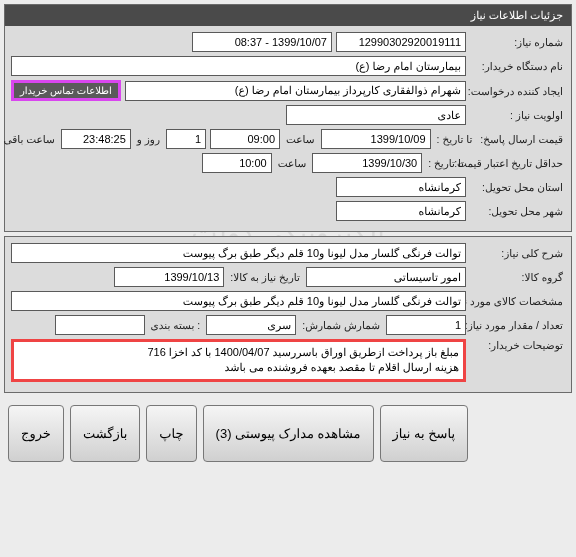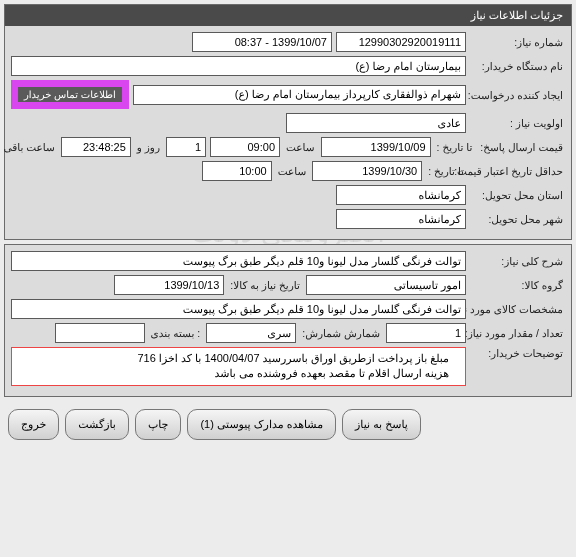--- a/index.html
+++ b/index.html
@@ -69,49 +69,49 @@
   }
   .fld.wide { flex: 1; min-width: 0; }
   .fld.med { width: 110px; }
   .fld.sm { width: 70px; }
   .fld.xs { width: 40px; }
   .fld.num { width: 130px; }
   .fld.combo { width: 130px; }
   .btn-link {
     background: #5a5a5a;
     color: #fff;
-    border: 7px solid #d946ef;
+    border: 3px solid #d946ef;
     font-family: inherit;
     font-size: 10px;
     padding: 2px 6px;
     cursor: pointer;
   }
   .buttons {
     display: flex;
     justify-content: flex-end;
     gap: 6px;
     padding: 8px;
     z-index: 1;
     position: relative;
   }
   .btn {
     background: linear-gradient(#f5f5f5, #d0d0d0);
     border: 1px solid #777;
     font-family: inherit;
-    font-size: 11px;
-    padding: 8px 12px;
+    font-size: 13px;
+    padding: 20px 12px;
     cursor: pointer;
-    border-radius: 10px;
+    border-radius: 4px;
   }
   .multiline {
-    border: 1px solid #ef4444;
+    border: 3px solid #ef4444;
     background: #fff;
     font-family: inherit;
     font-size: 11px;
-    padding: 3px 16px;
+    padding: 3px 4px;
     min-height: 30px;
     flex: 1;
     text-align: right;
     line-height: 1.4;
   }
 </style>
 </head>
 <body>
 
 <div class="watermark">
@@ -212,17 +212,17 @@
       <span class="lbl fixed">توضیحات خریدار:</span>
       <div class="multiline" style="white-space:pre-line">مبلغ باز پرداخت ازطریق اوراق باسررسید 1400/04/07 با کد اخزا 716
 هزینه ارسال اقلام تا مقصد بعهده فروشنده می باشد</div>
     </div>
 
   </div>
 </div>
 
 <div class="buttons">
   <button class="btn">پاسخ به نیاز</button>
-  <button class="btn">مشاهده مدارک پیوستی (1)</button>
+  <button class="btn">مشاهده مدارک پیوستی (3)</button>
   <button class="btn">چاپ</button>
   <button class="btn">بازگشت</button>
   <button class="btn">خروج</button>
 </div>
 
 </body></html>

